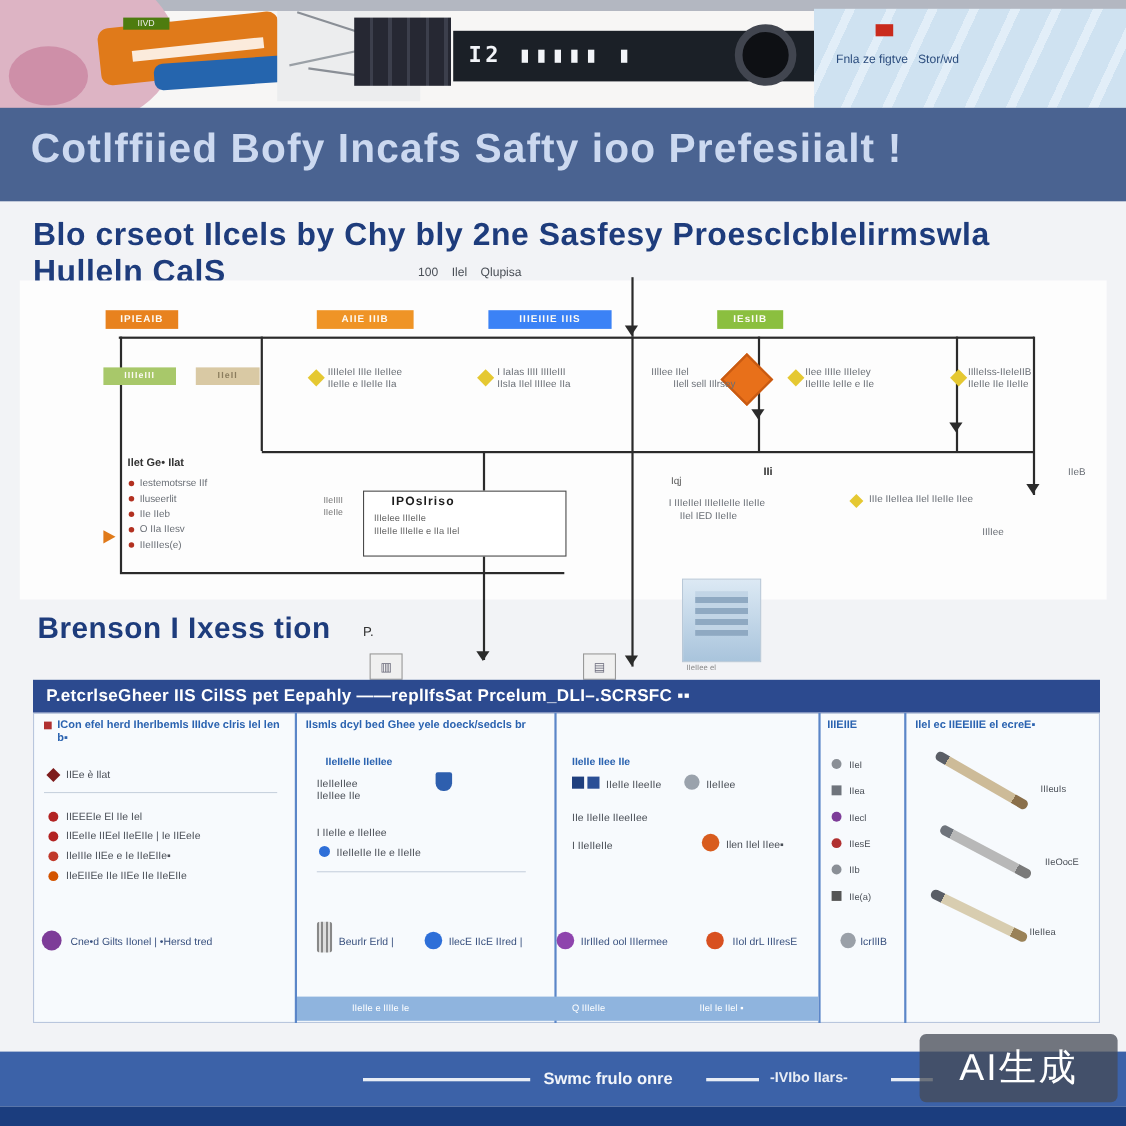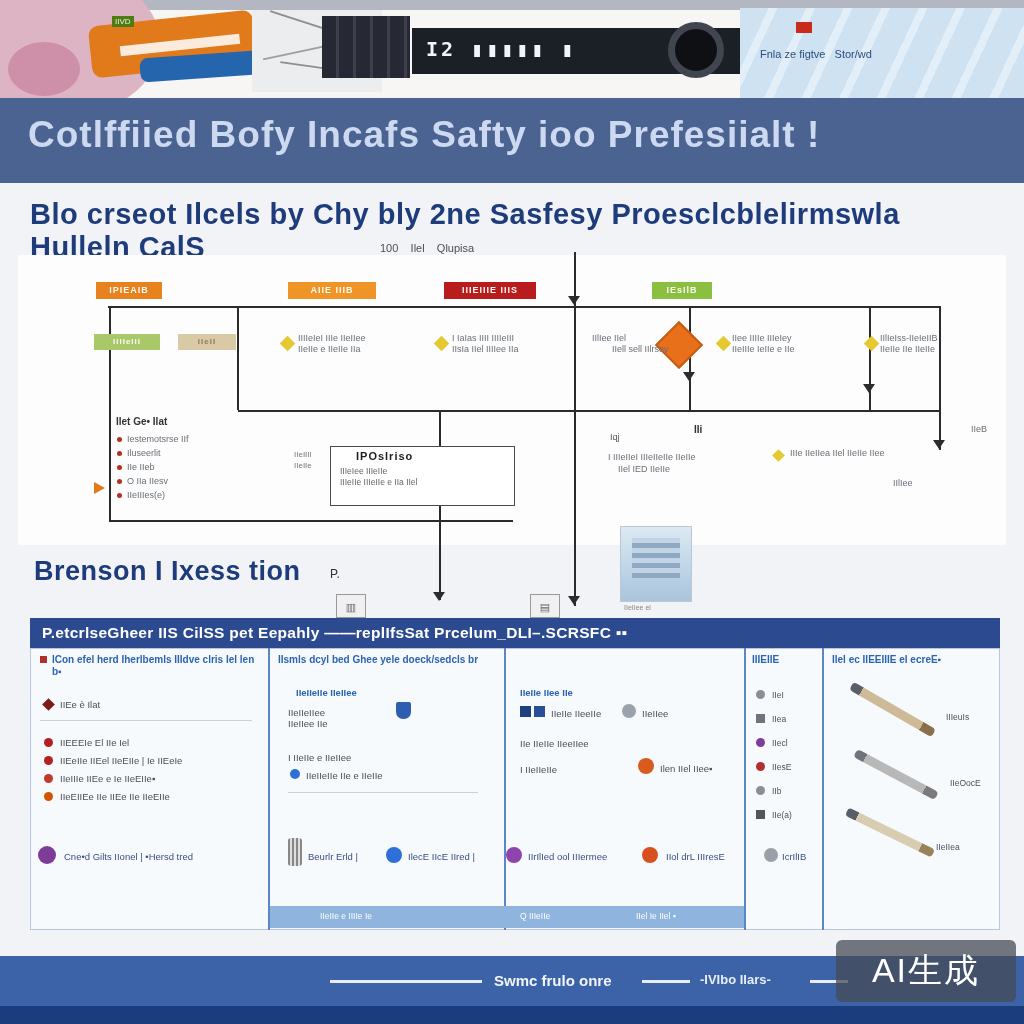--- a/index.html
+++ b/index.html
@@ -27,21 +27,21 @@
 
 <div class="page">
 
   <div class="abs" style="left:0;top:0;width:1024px;height:10px;background:#b3b7c1"></div>
   <div class="abs" style="left:0;top:10px;width:1024px;height:88px;background:#f7f6f5"></div>
   <div class="abs" style="left:-45px;top:-32px;width:205px;height:150px;background:#ddb4c4;border-radius:50%"></div>
   <div class="abs" style="left:8px;top:42px;width:72px;height:54px;background:#c87f9d;border-radius:50%;opacity:.7"></div>
   <div class="abs" style="left:90px;top:18px;width:165px;height:52px;background:#e07a1a;border-radius:10px;transform:rotate(-6deg)"></div>
   <div class="abs" style="left:120px;top:40px;width:120px;height:10px;background:#fff;opacity:.85;transform:rotate(-6deg)"></div>
   <div class="abs" style="left:140px;top:54px;width:130px;height:24px;background:#2565ae;border-radius:8px;transform:rotate(-4deg)"></div>
-  <div class="txt" style="left:112px;top:16px;font-size:8px;color:#eee;background:#4d7c0f;padding:1px 3px">IIVD</div>
+  <div class="txt" style="left:112px;top:16px;font-size:8px;color:#eee;background:#4d7c0f;padding:1px 13px">IIVD</div>
   <div class="abs" style="left:252px;top:10px;width:130px;height:82px;background:#ecedee"></div>
   <div class="abs" style="left:268px;top:24px;width:90px;height:2px;background:#8a8f96;transform:rotate(18deg)"></div>
   <div class="abs" style="left:262px;top:48px;width:100px;height:2px;background:#9aa0a6;transform:rotate(-12deg)"></div>
   <div class="abs" style="left:280px;top:66px;width:70px;height:2px;background:#8a8f96;transform:rotate(8deg)"></div>
   <div class="abs" style="left:322px;top:16px;width:88px;height:62px;background:repeating-linear-gradient(90deg,#262833 0 14px,#3c3f4c 14px 17px)"></div>
   <div class="abs" style="left:412px;top:28px;width:332px;height:46px;background:#1b2027"></div>
   <div class="txt" style="left:426px;top:38px;font-size:20px;font-weight:bold;color:#f2f4f8;letter-spacing:3px;font-family:'DejaVu Sans Mono',monospace">I2 ▮▮▮▮▮ ▮</div>
   <div class="abs" style="left:668px;top:22px;width:56px;height:56px;border-radius:50%;background:#0e1014;border:7px solid #41454f"></div>
   <div class="abs" style="left:740px;top:8px;width:284px;height:90px;background:repeating-linear-gradient(115deg,#cfe2f1 0 26px,#e2eef8 26px 34px)"></div>
   <div class="abs" style="left:796px;top:22px;width:16px;height:11px;background:#c92a1c"></div>
@@ -50,21 +50,21 @@
   <div class="abs" style="left:0;top:98px;width:1024px;height:85px;background:#4a6391"></div>
   <div class="txt" style="left:28px;top:114px;font-size:37px;font-weight:bold;color:#ccd9f0;letter-spacing:1px">Cotlffiied Bofy Incafs Safty ioo Prefesiialt !</div>
 
   <div class="txt navyh" style="left:30px;top:198px;width:970px;font-size:29px">Blo crseot Ilcels by Chy bly 2ne Sasfesy Proesclcblelirmswla Hulleln CalS</div>
   <div class="txt" style="left:380px;top:242px;font-size:11px;color:#4a4f57;white-space:pre">100    Ilel    Qlupisa</div>
 
   <div class="abs" style="left:18px;top:255px;width:988px;height:290px;background:#fdfdfd"></div>
 
   <div class="chip" style="left:96px;top:282px;width:66px;height:17px;background:#e8821e">IPIEAIB</div>
   <div class="chip" style="left:288px;top:282px;width:88px;height:17px;background:#ef9426">AIIE IIIB</div>
-  <div class="chip" style="left:444px;top:282px;width:92px;height:17px;background:#b91c1c">IIIEIIIE IIIS</div>
+  <div class="chip" style="left:444px;top:282px;width:112px;height:17px;background:#3b82f6">IIIEIIIE IIIS</div>
   <div class="chip" style="left:652px;top:282px;width:60px;height:17px;background:#8bbf3f">IEsIlB</div>
 
   <div class="vline" style="left:574px;top:252px;height:54px"></div>
   <div class="arrow-d" style="left:568px;top:296px"></div>
   <div class="hline" style="left:108px;top:306px;width:832px"></div>
   <div class="vline" style="left:109px;top:306px;height:214px"></div>
   <div class="vline" style="left:237px;top:306px;height:104px"></div>
   <div class="vline" style="left:689px;top:306px;height:104px"></div>
   <div class="arrow-d" style="left:683px;top:372px"></div>
   <div class="vline" style="left:869px;top:306px;height:104px"></div>

